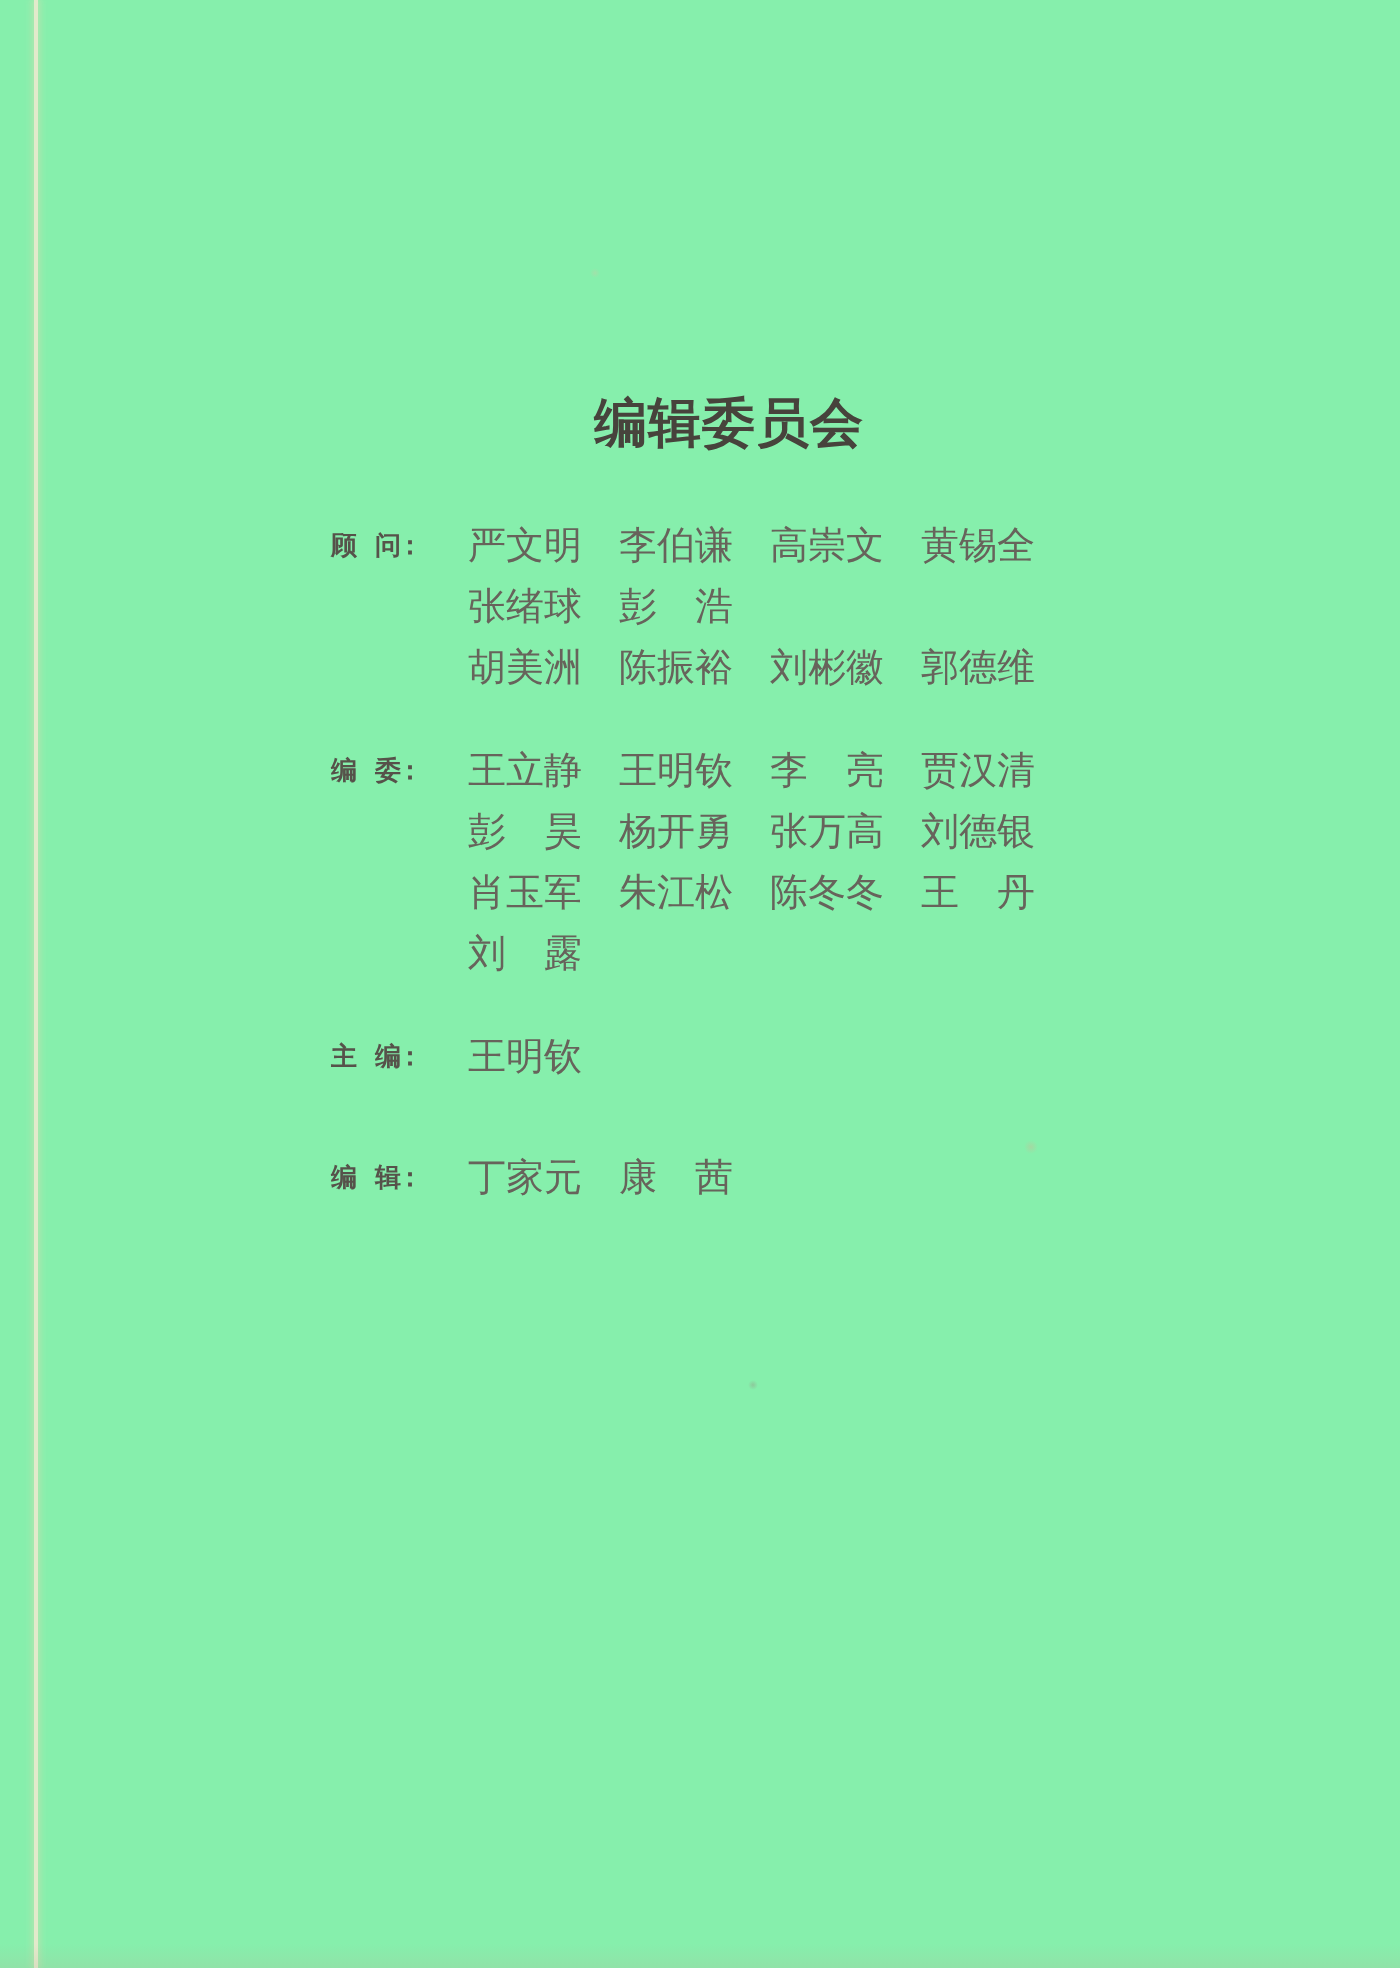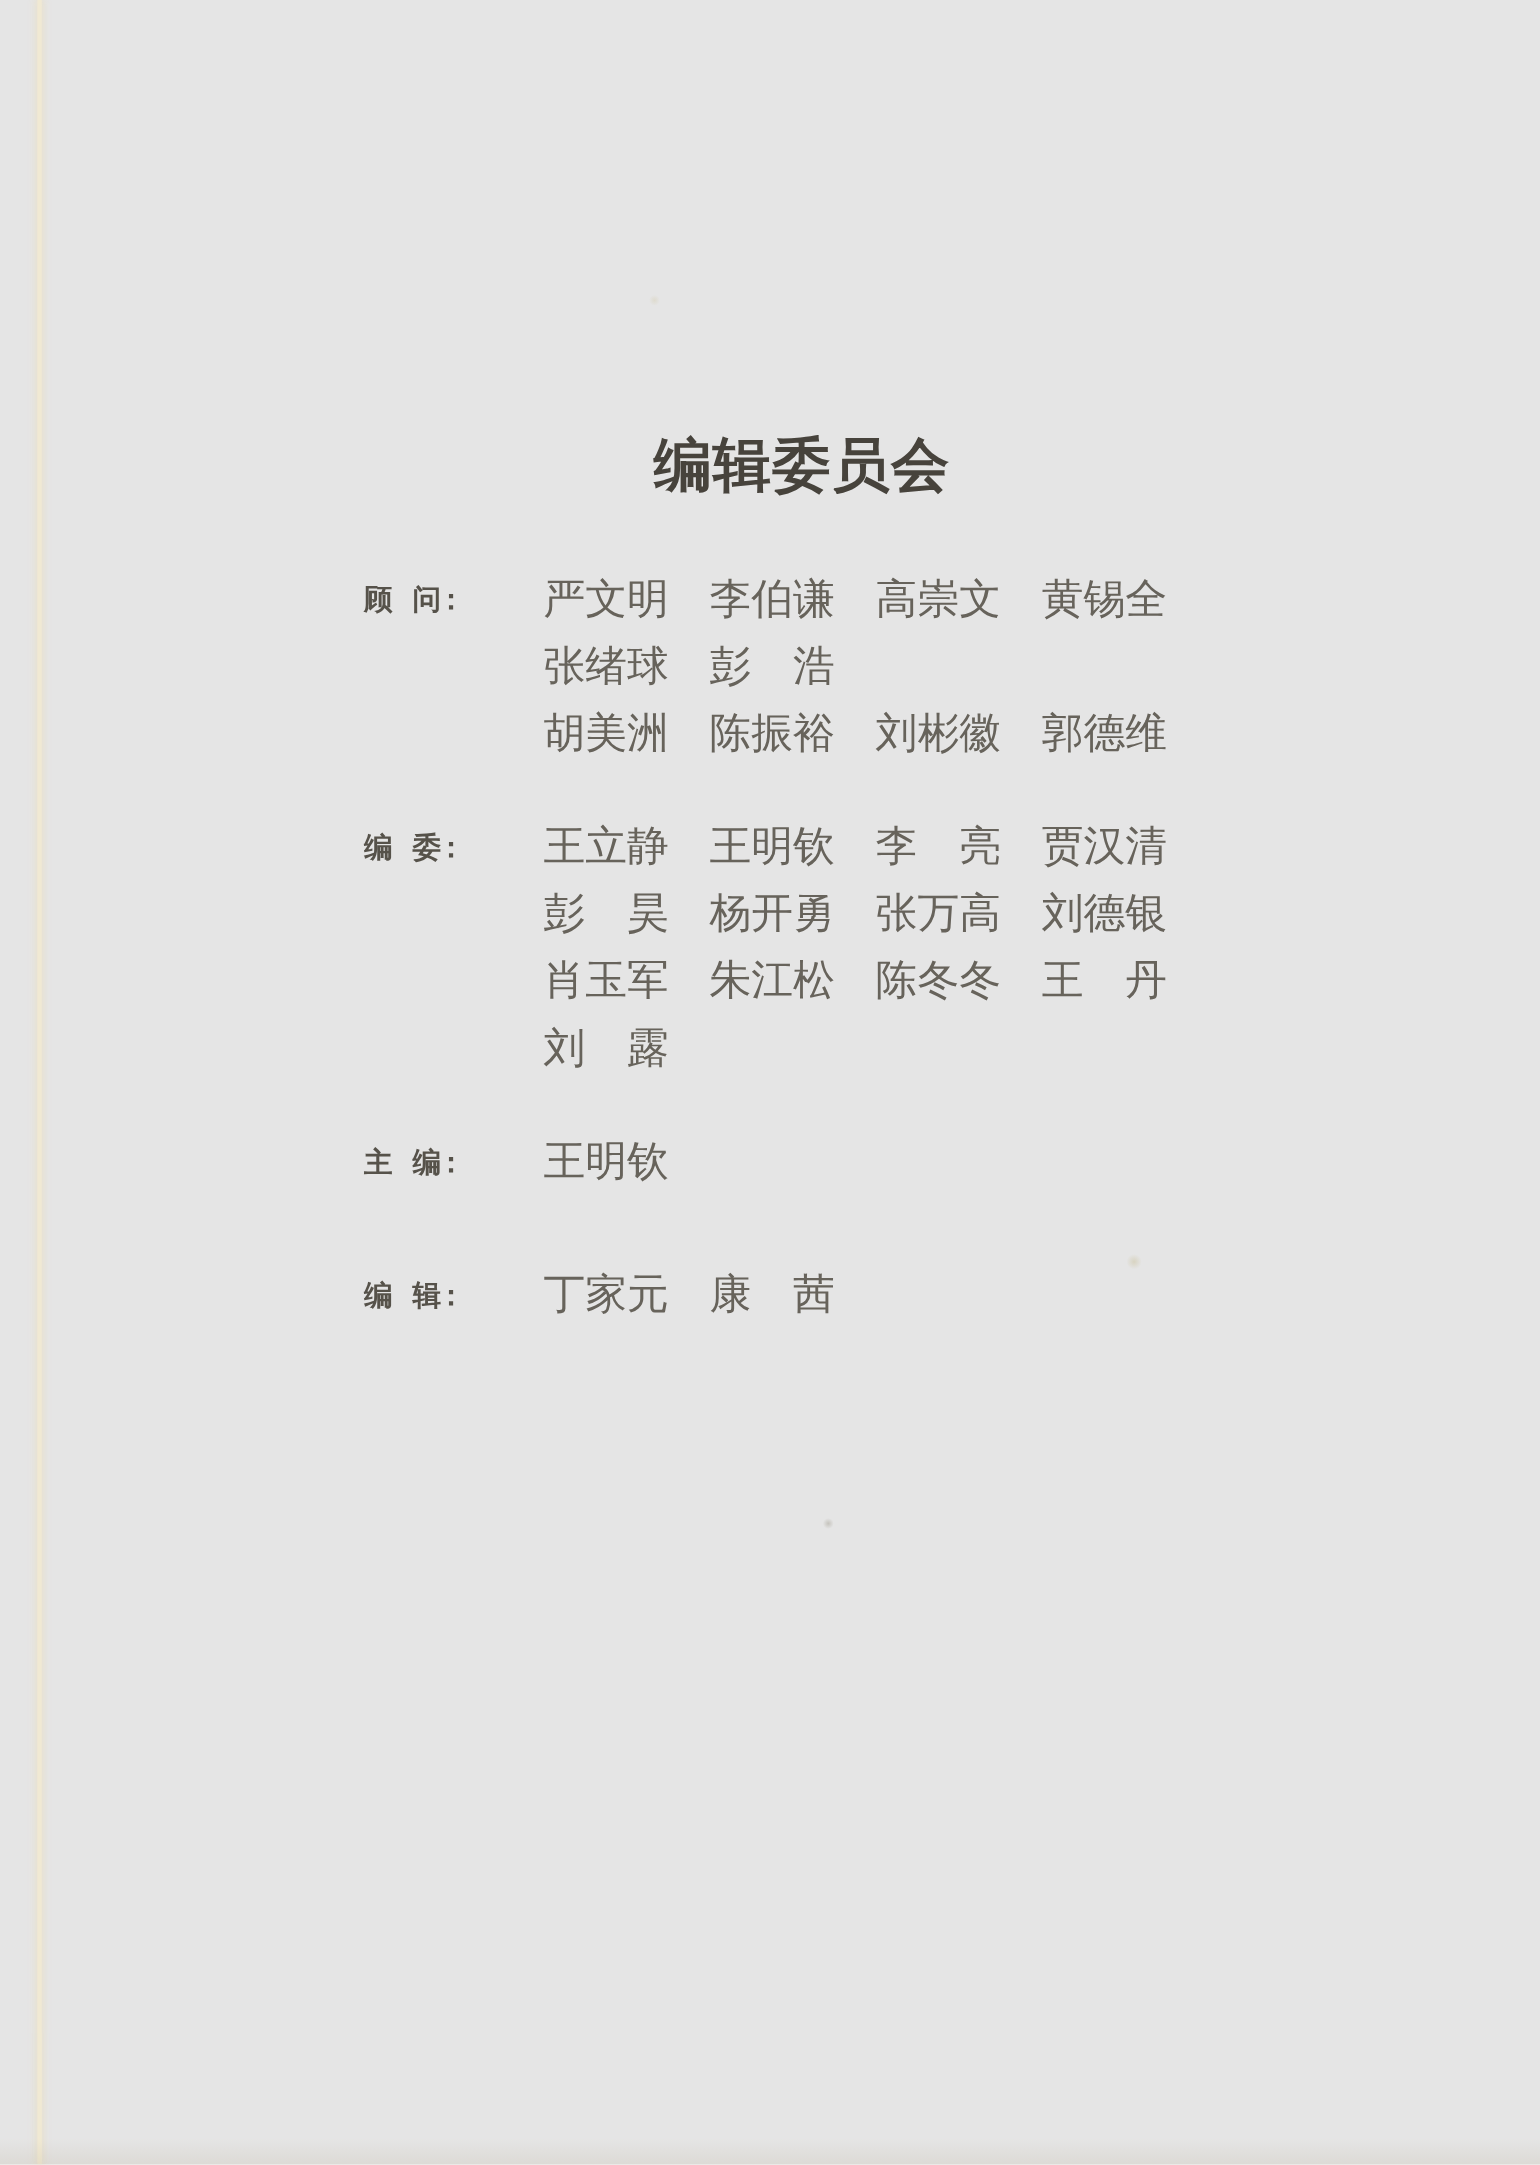--- a/index.html
+++ b/index.html
@@ -4,21 +4,21 @@
 <style>
   html, body {
     margin: 0;
     padding: 0;
     background: #ffffff;
   }
   .page {
     position: relative;
     width: 1400px;
     height: 1968px;
-    background: #e5e5e5;
+    background: #86efac;
     overflow: hidden;
     font-family: "Liberation Serif", "DejaVu Serif", serif;
   }
   
   .crease {
     position: absolute;
     left: 34px;
     top: 0;
     width: 4px;
     height: 100%;
@@ -70,21 +70,20 @@
     line-height: 61px;
     font-weight: 600;
     letter-spacing: -4px;
     color: #56524a;
     white-space: pre;
   }
   .section .rows {
     position: absolute;
     left: 468px;
     top: 0;
-    margin-left: 26px;
   }
   .row {
     display: flex;
     height: 61px;
   }
   .name {
     flex: none;
     width: 151px;
     font-size: 38px;
     line-height: 61px;

